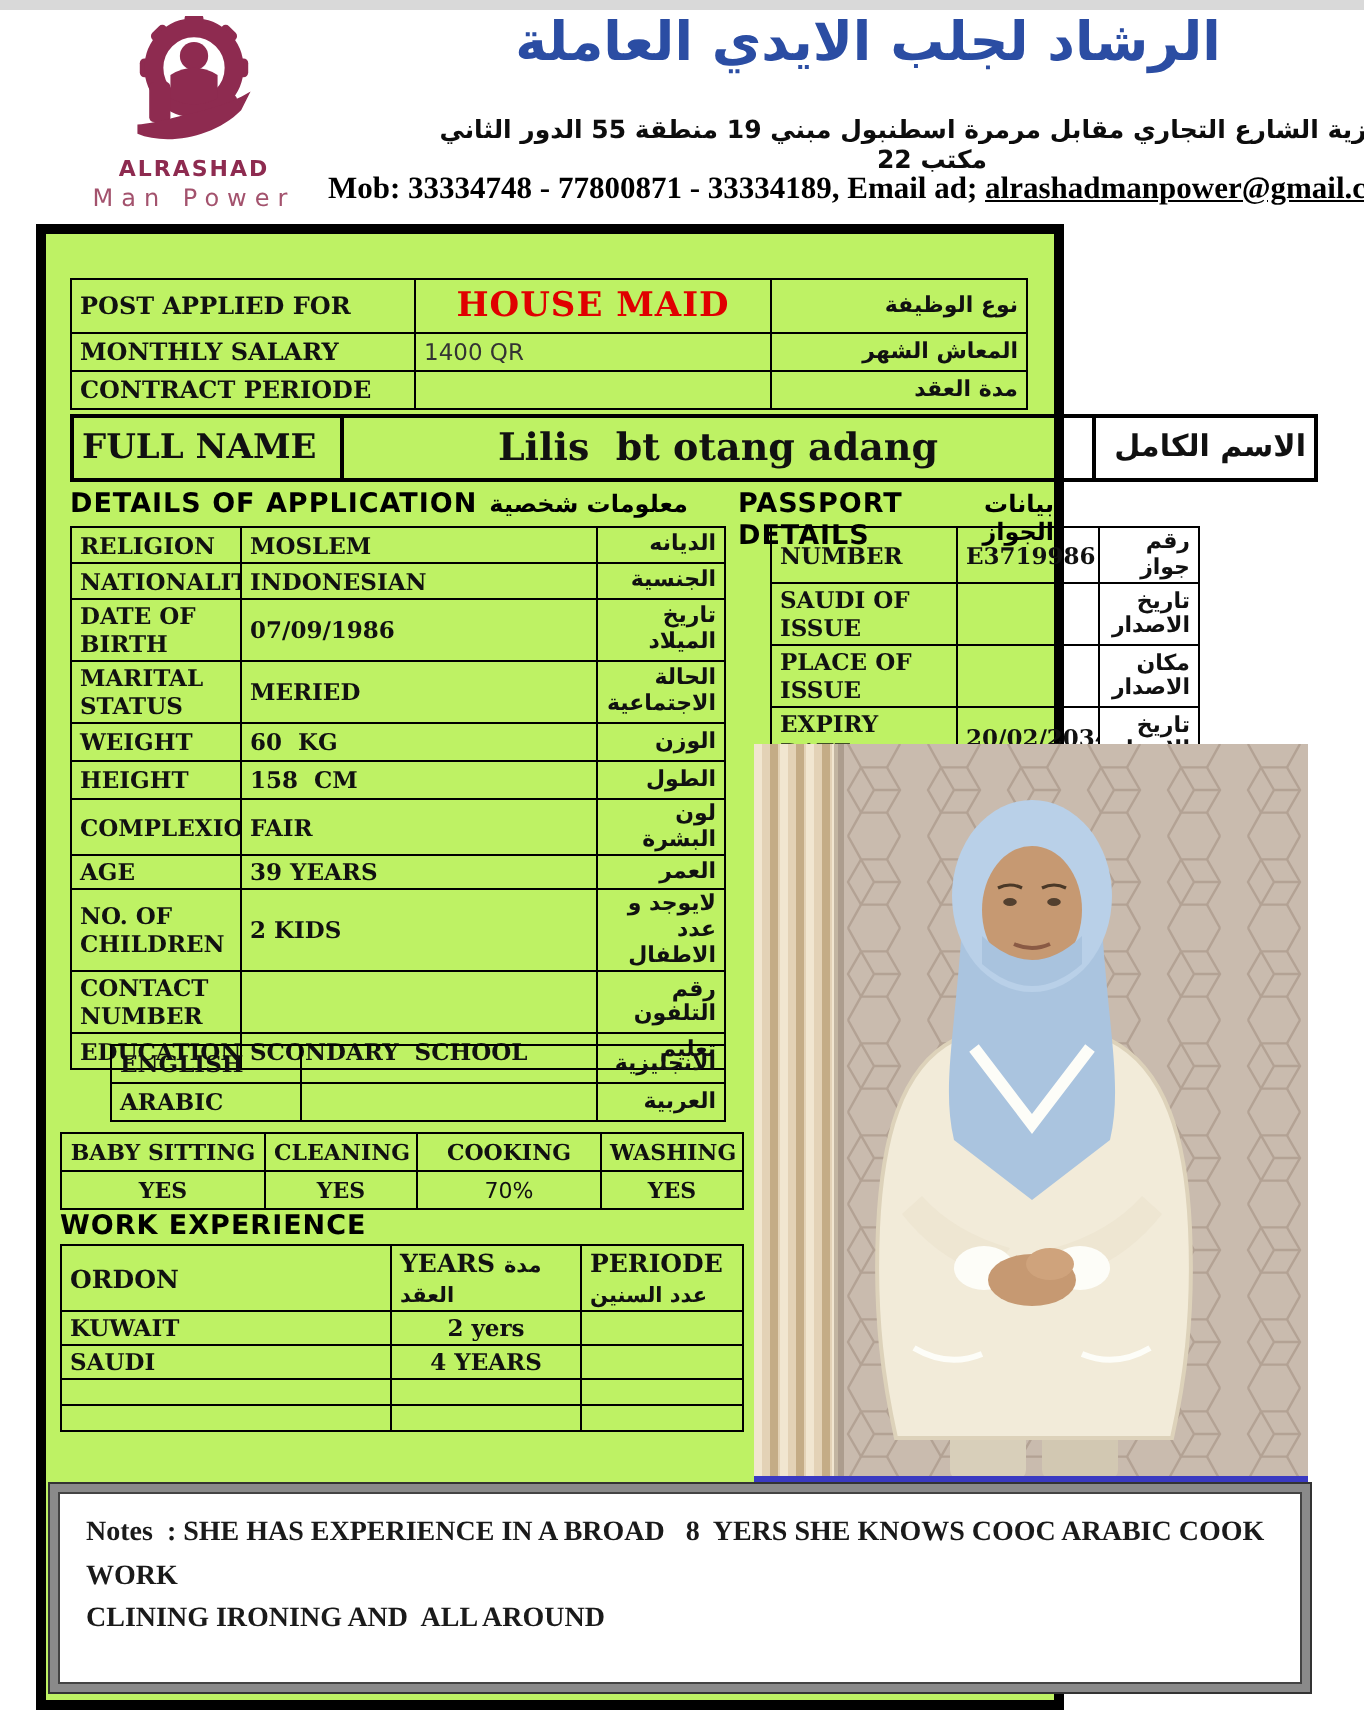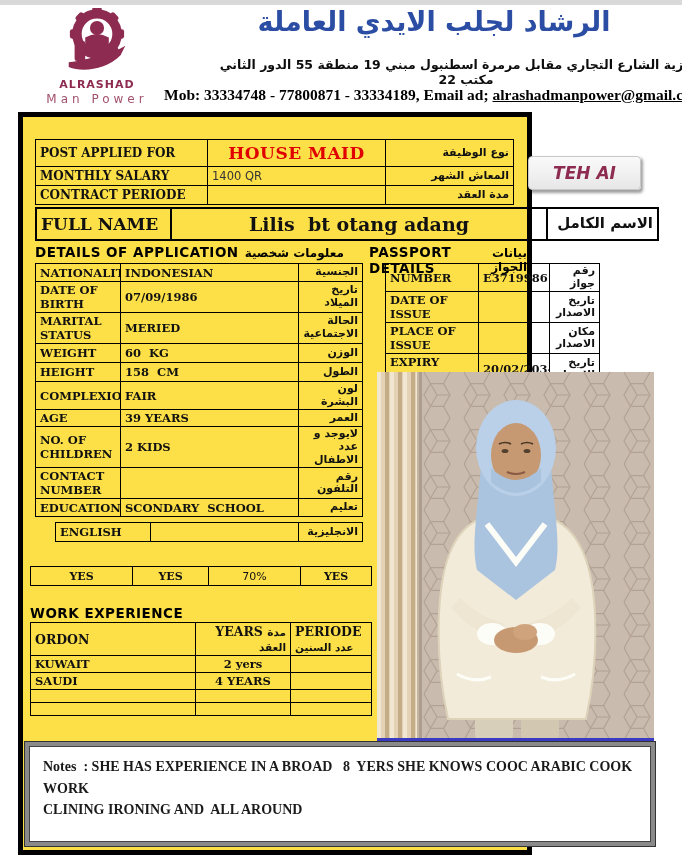--- a/index.html
+++ b/index.html
@@ -15,21 +15,21 @@
   .title-ar { position:absolute; left:200px; top:6px; width:468px; text-align:center; direction:rtl;
               font-family:"DejaVu Sans",sans-serif; font-weight:bold; font-size:27px; color:#2b4da3; }
   .address-ar { position:absolute; left:178px; top:57px; width:496px; text-align:center; direction:rtl;
                 font-family:"DejaVu Sans",sans-serif; font-weight:bold; font-size:12.5px; color:#0d0d0d;margin-left:40px; }
   .contact { position:absolute; left:164px; top:86px; width:516px; font-family:"Liberation Serif",serif;
              font-weight:bold; font-size:15.5px; color:#000; white-space:nowrap; }
   .contact .email { text-decoration:underline; }
 
   
   .main-box { position:absolute; left:18px; top:112px; width:514px; height:743px;
-              border:5px solid #000; background:#fde047; }
+              border:5px solid #000; background:#bef264; }
 
   table { border-collapse:collapse; table-layout:fixed; }
   td { border:1.5px solid #000; padding:1px 4px; vertical-align:middle;
        font-family:"DejaVu Serif",serif; font-weight:bold; font-size:11.5px; color:#111;
        overflow:hidden; }
   td.lab { text-align:left; }
   td.val { text-align:left; white-space:pre-wrap; }
   td.ar  { direction:rtl; text-align:right; font-family:"DejaVu Sans",sans-serif; font-size:11px; line-height:1.15; }
 
   .post-table { position:absolute; left:12px; top:22px; width:478px; }
@@ -135,21 +135,20 @@
       <td class="ar">المعاش الشهر</td>
     </tr>
     <tr style="height:19px">
       <td class="lab">CONTRACT PERIODE</td>
       <td class="val"></td>
       <td class="ar">مدة العقد</td>
     </tr>
   </tbody>
     </table>
 
-  <div class="badge">TEH AI</div>
 
   <table class="fullname-table">
     <colgroup>
         <col style="width:135px">
         <col style="width:376px">
         <col style="width:111px">
       </colgroup>
     <tbody>
         <tr>
       <td class="lab">FULL NAME</td>
@@ -164,20 +163,25 @@
     <span class="art">معلومات شخصية</span>
   </div>
 
   <table class="details-table">
     <colgroup>
         <col style="width:85px">
         <col style="width:178px">
         <col style="width:64px">
       </colgroup>
     <tbody>
+        <tr style="height:18px">
+          <td class="lab">RELIGION</td>
+          <td class="val">MOSLEM</td>
+          <td class="ar">الديانه</td>
+        </tr>
     <tr style="height:18px">
           <td class="lab">NATIONALITY</td>
           <td class="val">INDONESIAN</td>
           <td class="ar">الجنسية</td>
         </tr>
     <tr style="height:26px">
           <td class="lab">DATE OF BIRTH</td>
           <td class="val">07/09/1986</td>
           <td class="ar">تاريخ الميلاد</td>
         </tr>
@@ -229,20 +233,25 @@
         <col style="width:95px">
         <col style="width:148px">
         <col style="width:64px">
       </colgroup>
     <tbody>
         <tr style="height:19px">
           <td class="lab">ENGLISH</td>
           <td class="val"></td>
           <td class="ar">الانجليزية</td>
         </tr>
+    <tr style="height:19px">
+          <td class="lab">ARABIC</td>
+          <td class="val"></td>
+          <td class="ar">العربية</td>
+        </tr>
   </tbody>
     </table>
 
   <div class="section-title" id="passport-title">
     <span class="en">PASSPORT DETAILS</span>
     <span class="art">بيانات الجواز</span>
   </div>
 
   <table class="passport-table">
     <colgroup>
@@ -250,21 +259,21 @@
         <col style="width:71px">
         <col style="width:50px">
       </colgroup>
     <tbody>
         <tr style="height:22px">
           <td class="lab">NUMBER</td>
           <td class="val">E3719986</td>
           <td class="ar">رقم جواز</td>
         </tr>
     <tr style="height:28px">
-          <td class="lab">DATE OF ISSUE</td>
+          <td class="lab">SAUDI OF ISSUE</td>
           <td class="val"></td>
           <td class="ar">تاريخ الاصدار</td>
         </tr>
     <tr style="height:28px">
           <td class="lab">PLACE OF ISSUE</td>
           <td class="val"></td>
           <td class="ar">مكان الاصدار</td>
         </tr>
     <tr style="height:27px">
           <td class="lab">EXPIRY DATE</td>
@@ -330,20 +339,26 @@
   </div>
 
   <table class="skills-table">
     <colgroup>
         <col style="width:102px">
         <col style="width:76px">
         <col style="width:92px">
         <col style="width:71px">
       </colgroup>
     <tbody>
+        <tr>
+      <td>BABY SITTING</td>
+      <td>CLEANING</td>
+      <td>COOKING</td>
+      <td>WASHING</td>
+    </tr>
     <tr>
       <td>YES</td>
       <td>YES</td>
       <td class="sans">70%</td>
       <td>YES</td>
     </tr>
   </tbody>
     </table>
 
   <div class="section-title workexp-title">
@@ -352,21 +367,21 @@
 
   <table class="work-table">
     <colgroup>
         <col style="width:165px">
         <col style="width:95px">
         <col style="width:81px">
       </colgroup>
     <tbody>
         <tr style="height:28px">
       <td class="lab hdr">ORDON</td>
-      <td class="hdr" style="text-align:right"><span>YEARS</span> <span class="art" dir="rtl">مدة العقد</span></td>
+      <td class="hdr" style="text-align:left"><span>YEARS</span> <span class="art" dir="rtl">مدة العقد</span></td>
       <td class="hdr"><span>PERIODE</span> <span class="art" dir="rtl">عدد السنين</span></td>
     </tr>
     <tr style="height:13px">
           <td class="lab">KUWAIT</td>
           <td class="yrs">2 yers</td>
           <td></td>
         </tr>
     <tr style="height:13px">
           <td class="lab">SAUDI</td>
           <td class="yrs">4 YEARS</td>

